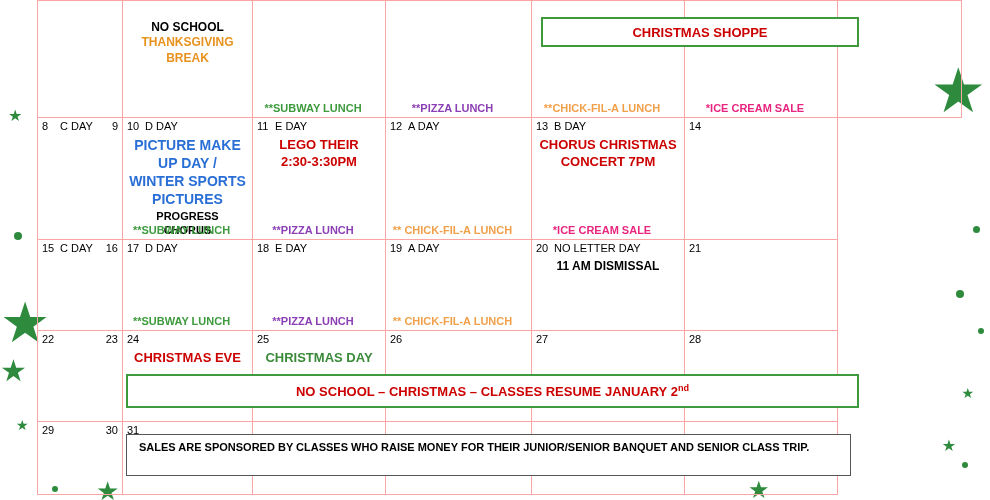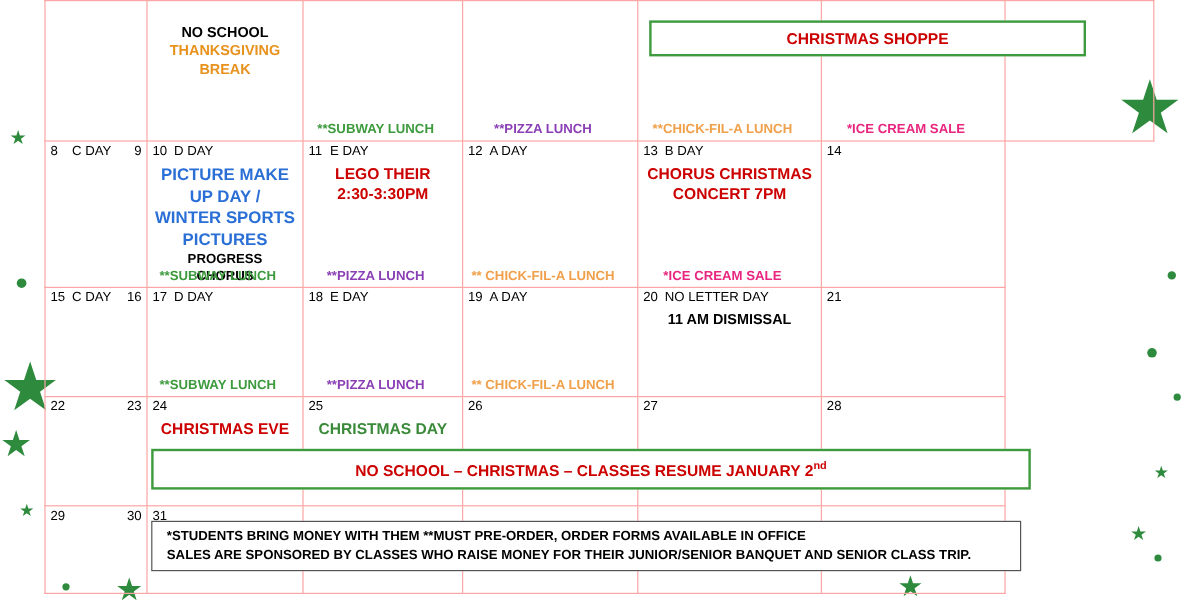--- a/index.html
+++ b/index.html
@@ -115,21 +115,21 @@
     box-sizing: border-box;
     display: flex;
     align-items: center;
     justify-content: center;
     text-align: center;
     font-weight: bold;
   }
   #shoppe-banner {
     left: 541px;
     top: 17px;
-    width: 364px;
+    width: 318px;
     height: 30px;
     font-size: 13px;
     color: #cc0000;
   }
   #resume-banner {
     left: 126px;
     top: 374px;
     width: 733px;
     height: 34px;
     font-size: 13px;
@@ -379,15 +379,14 @@
 
 <div class="banner" id="shoppe-banner">
   <span>CHRISTMAS SHOPPE</span>
 </div>
 
 <div class="banner" id="resume-banner">
   <span><span>NO SCHOOL – CHRISTMAS – CLASSES RESUME JANUARY 2</span><sup>nd</sup></span>
 </div>
 
 <div id="notes-box">
-  <div>*STUDENTS BRING MONEY WITH THEM     **MUST PRE-ORDER, ORDER FORMS AVAILABLE IN OFFICE</div>
   <div>SALES ARE SPONSORED BY CLASSES WHO RAISE MONEY FOR THEIR JUNIOR/SENIOR BANQUET AND SENIOR CLASS TRIP.</div>
 </div>
 
 </body></html>

